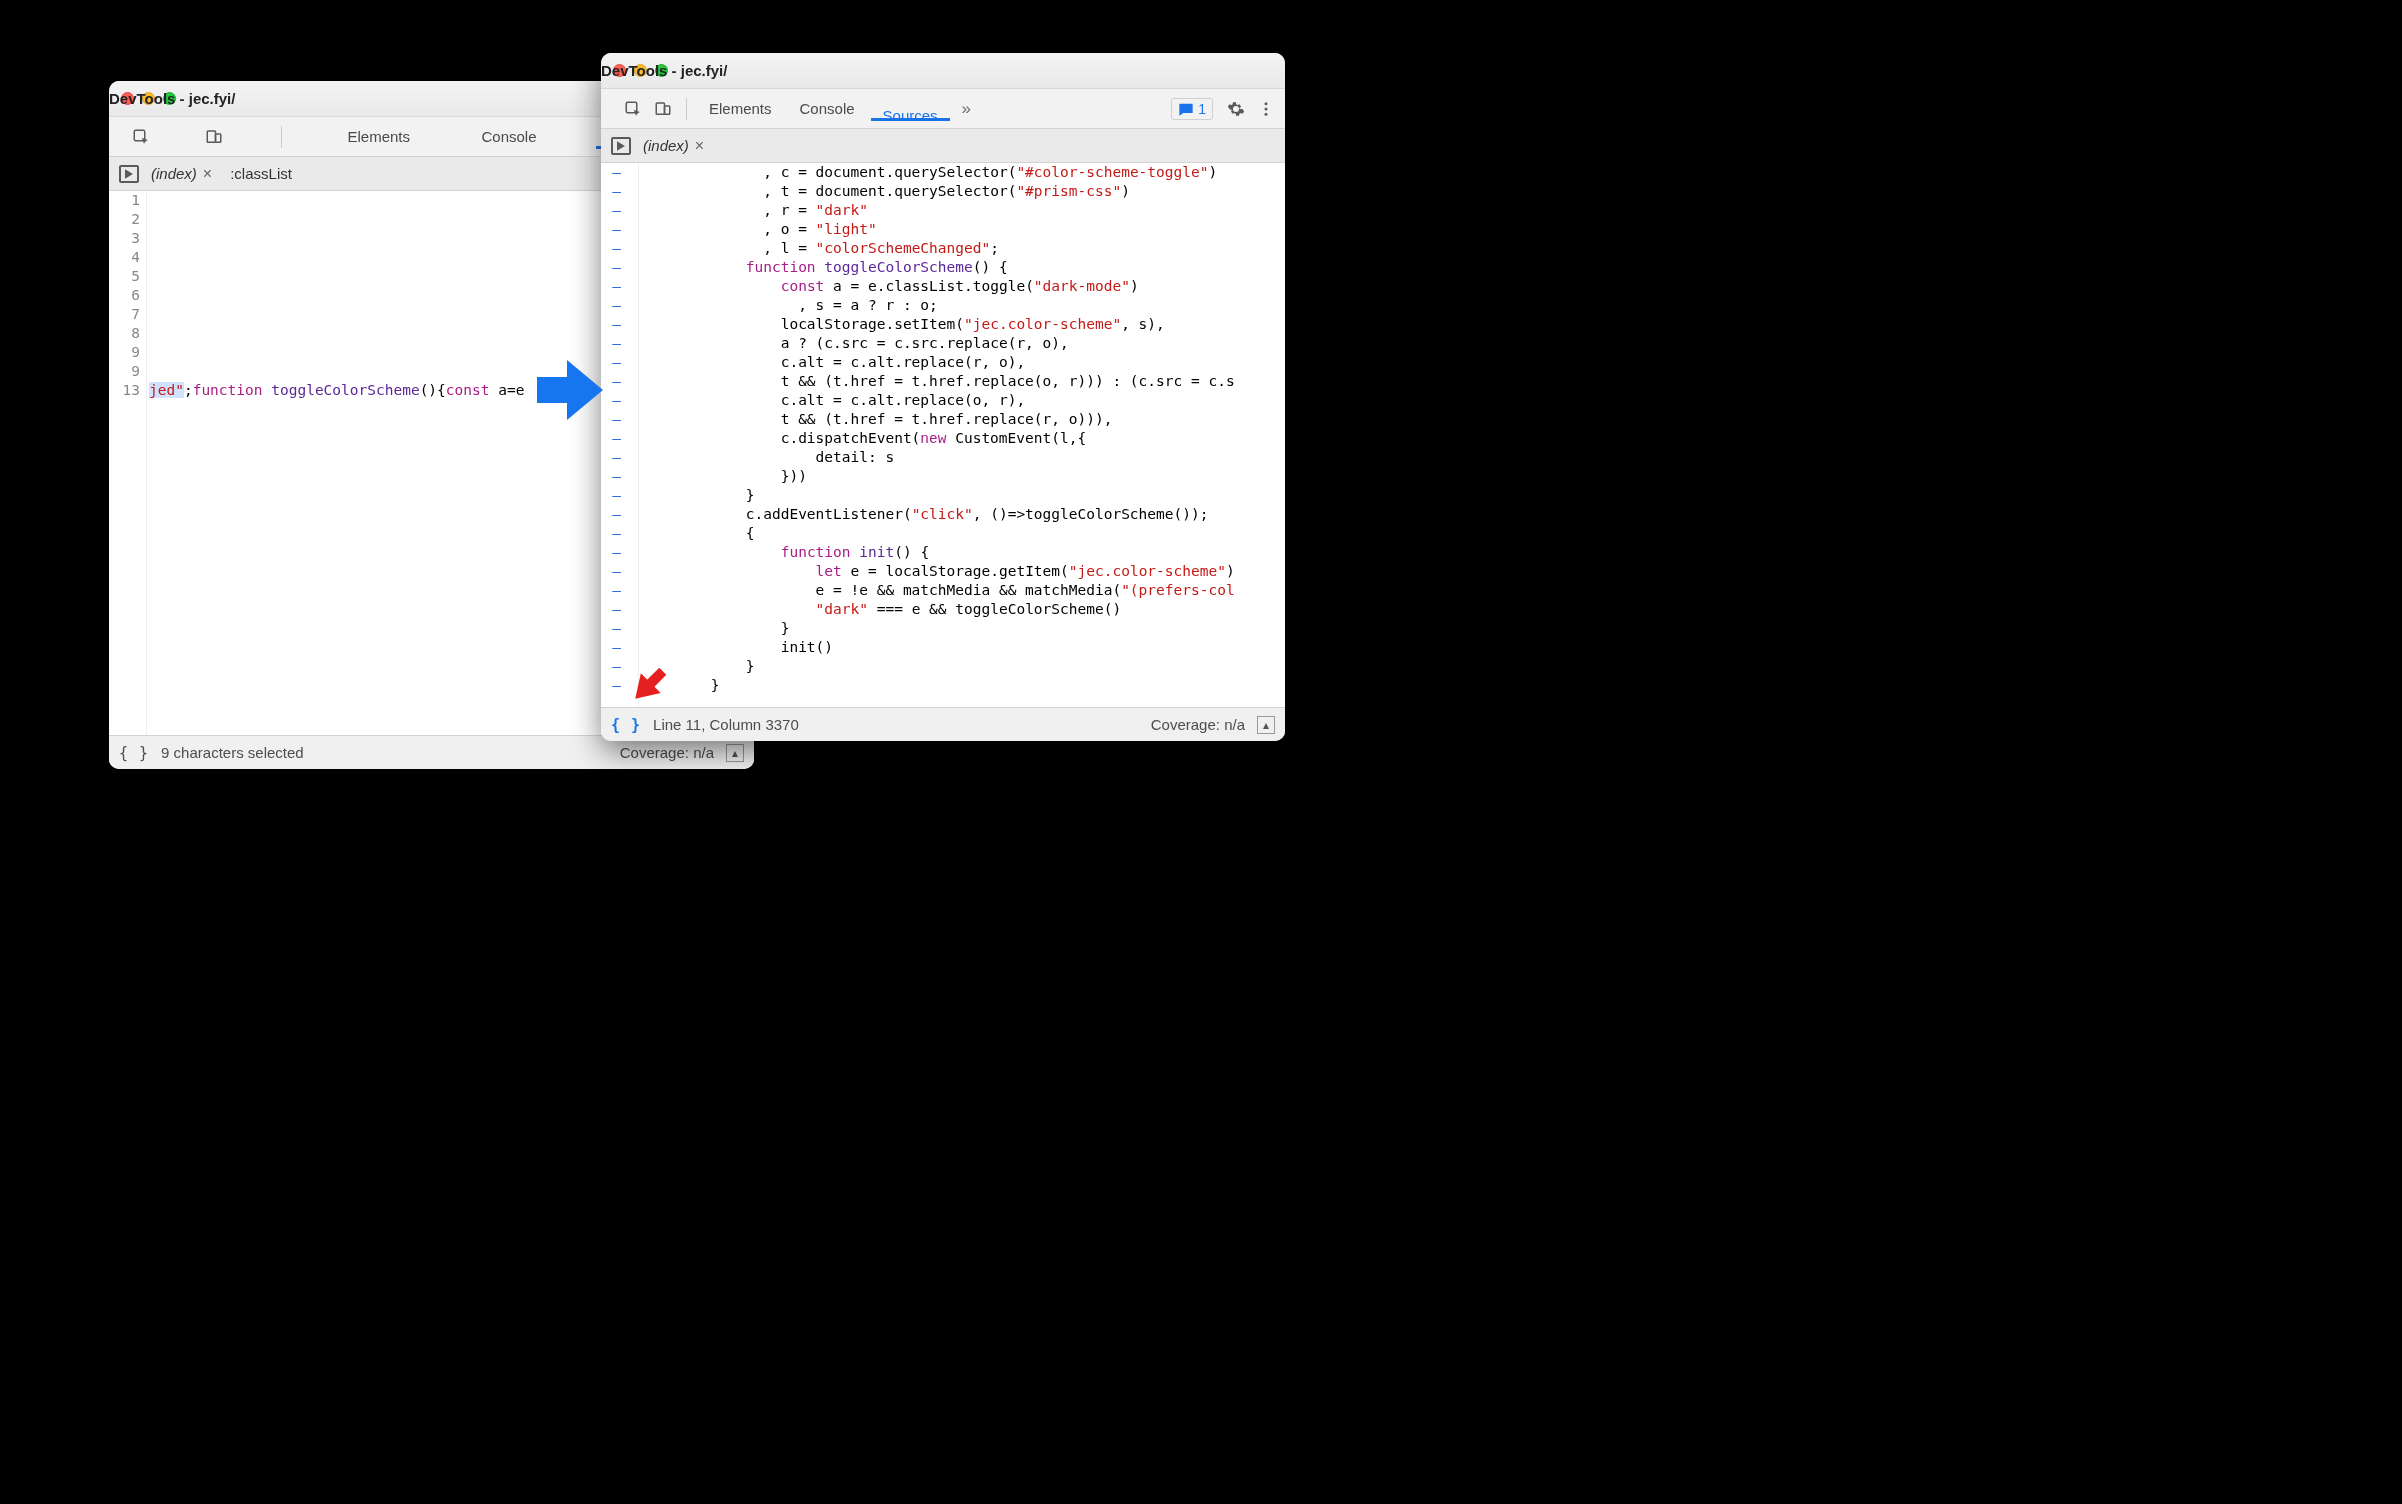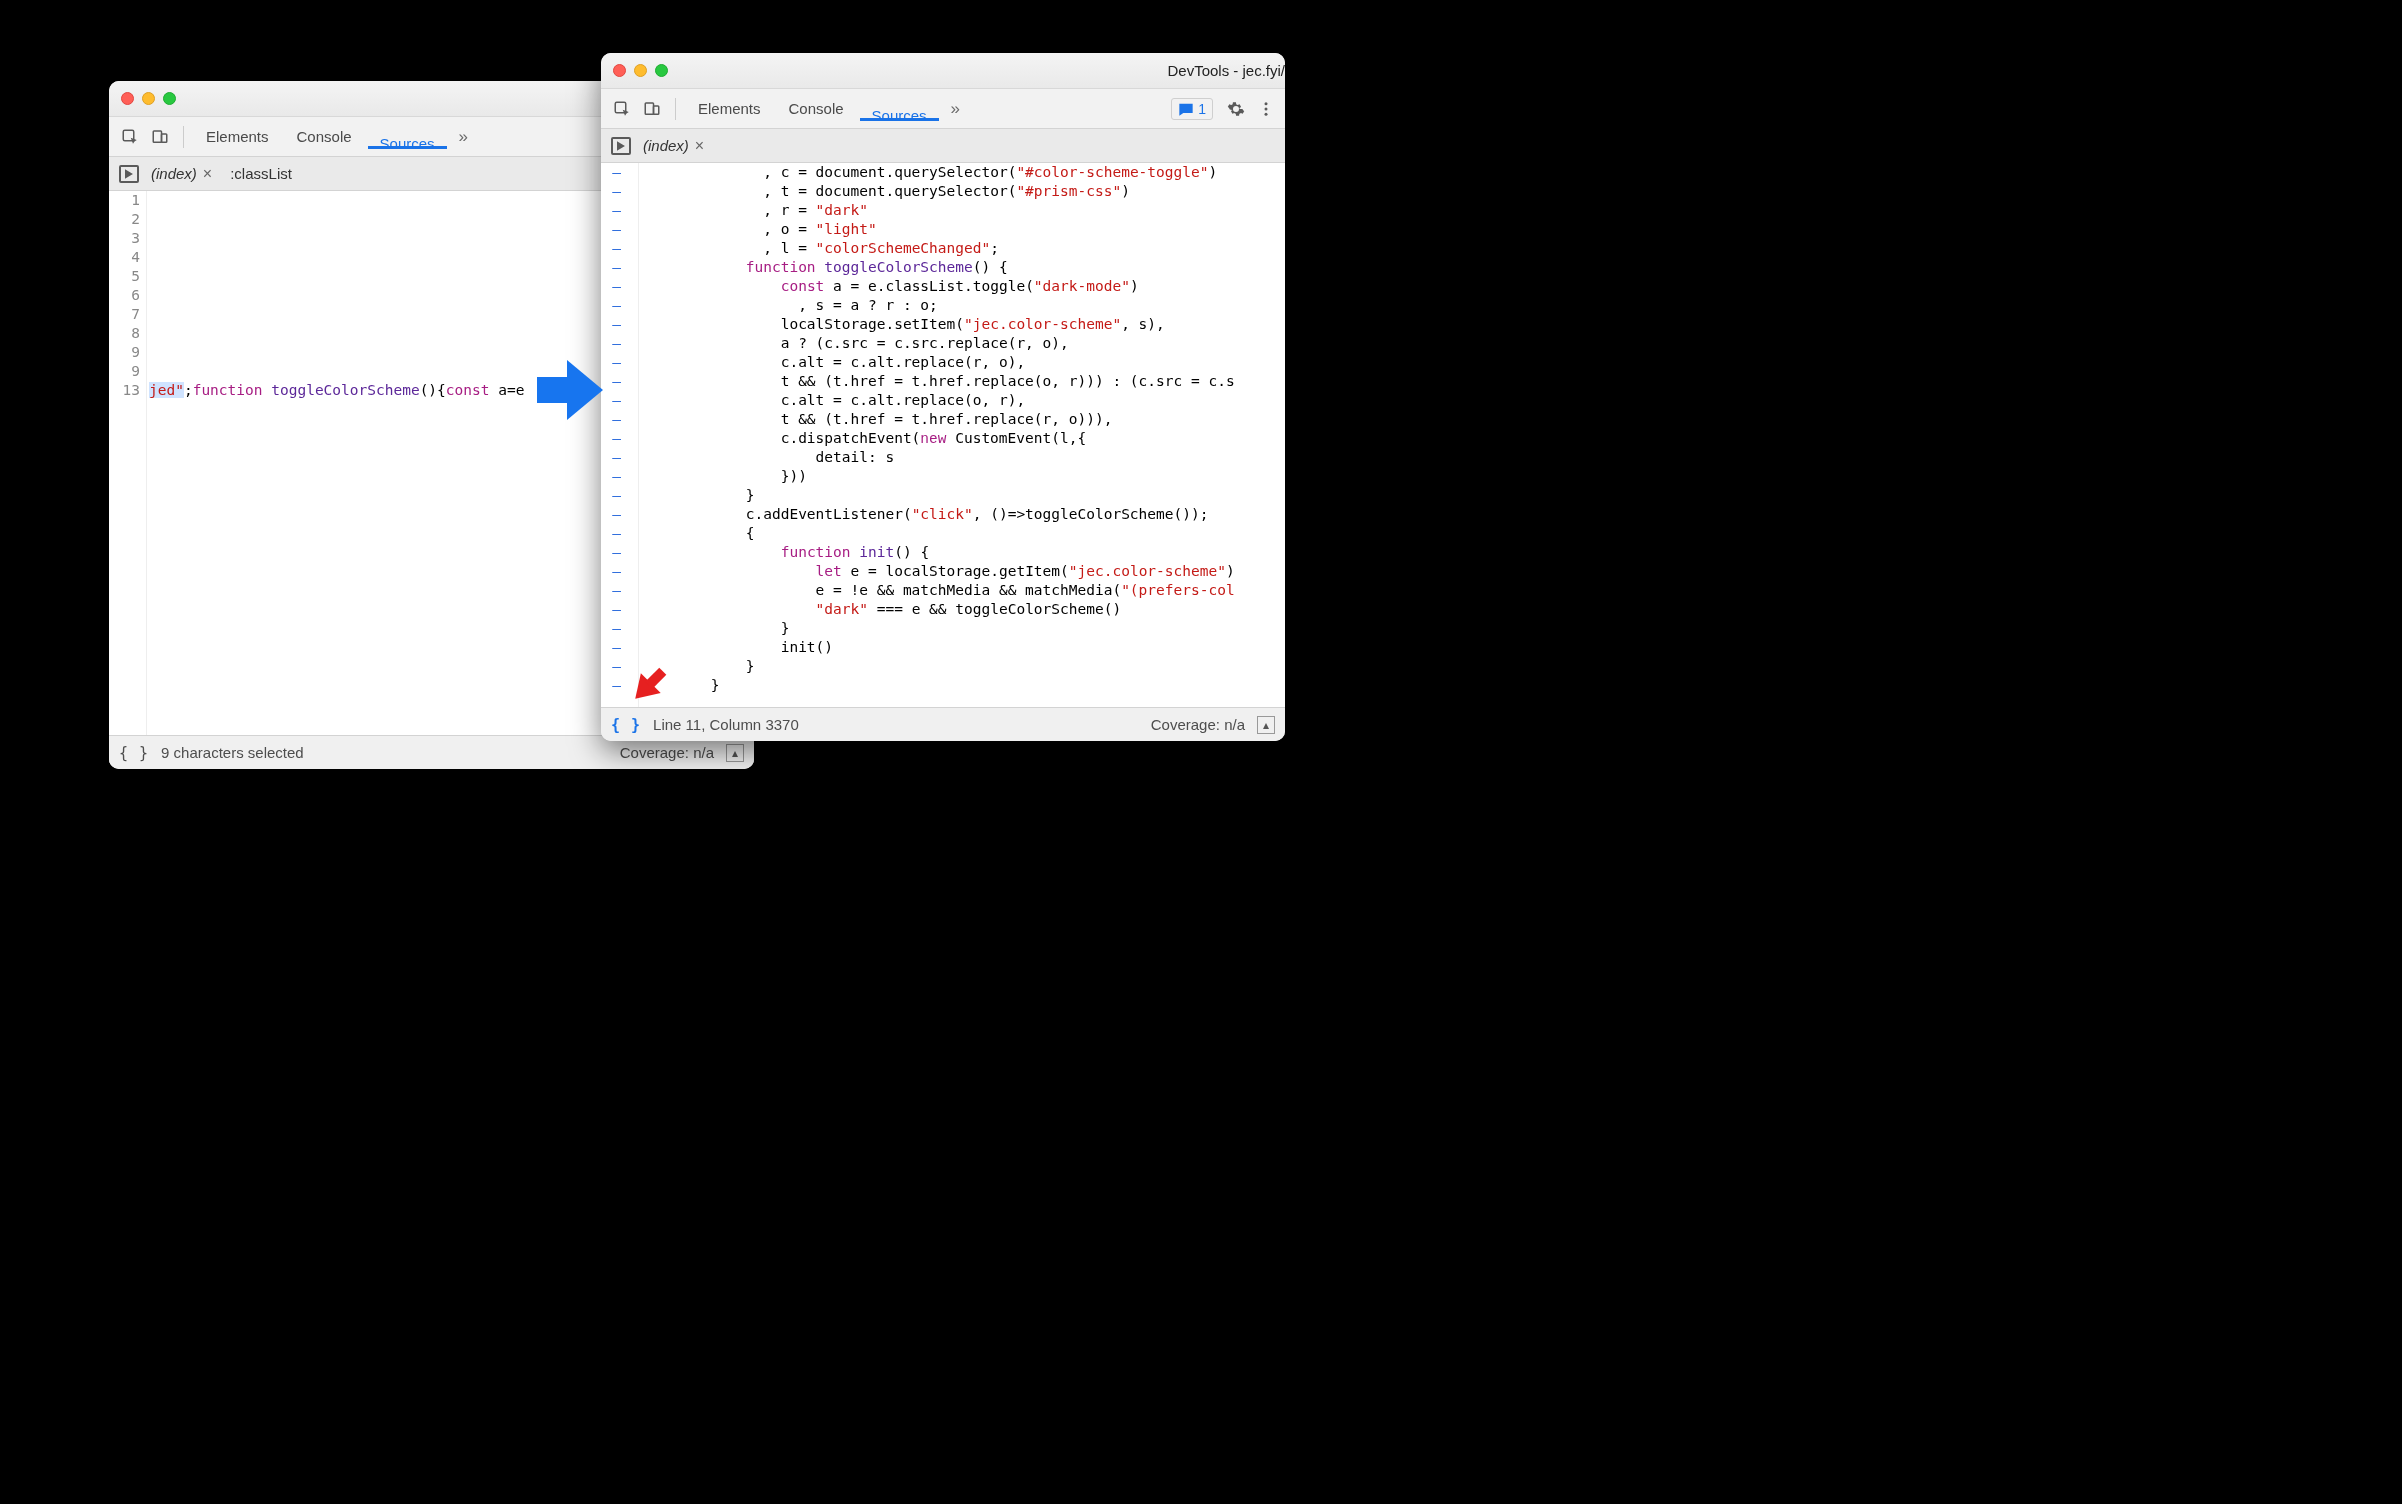--- a/index.html
+++ b/index.html
@@ -34,34 +34,35 @@
     background: linear-gradient(#f4f4f4,#e9e9e9);
     border-bottom: 1px solid #d8d8d8;
   }
   .traffic { display: flex; gap: 8px; padding-left: 12px; }
   .dot { width: 13px; height: 13px; border-radius: 50%; }
   .dot.red { background: #ff5f57; border: 0.5px solid #e24640; }
   .dot.yellow { background: #febc2e; border: 0.5px solid #dfa023; }
   .dot.green { background: #28c840; border: 0.5px solid #1eac31; }
   .title {
     position: absolute; left: 0; right: 0;
-    text-align: right; font-size: 15px; font-weight: 400;
+    text-align: left; font-size: 15px; font-weight: 700;
     color: #222; pointer-events: none;
   }
 
   
   .toolbar {
     height: 40px;
     display: flex;
     align-items: center;
     background: #f2f2f2;
     border-bottom: 1px solid #d3d3d3;
-    padding: 0 6px 0 8px;
+    padding: 0 6px 0 19px;
     flex: 0 0 auto;
     gap: 4px;
+    justify-content: space-between;
   }
   .tool-icon { width: 26px; height: 26px; display: flex; align-items: center; justify-content: center; color: #5a5a5a; cursor: default; }
   .tool-icon svg { width: 18px; height: 18px; }
   .vdiv { width: 1px; height: 22px; background: #ccc; margin: 0 6px; }
   .panel-tab {
     padding: 0 12px; height: 40px; line-height: 40px;
     color: #4a4a4a; font-size: 15px; cursor: default;
   }
   .panel-tab.active { color: #1a73e8; font-weight: 500; border-bottom: 3px solid #1a73e8; height: 24px; line-height: 37px; }
   .chev { color: #6b6b6b; padding: 0 8px; font-size: 17px; }

